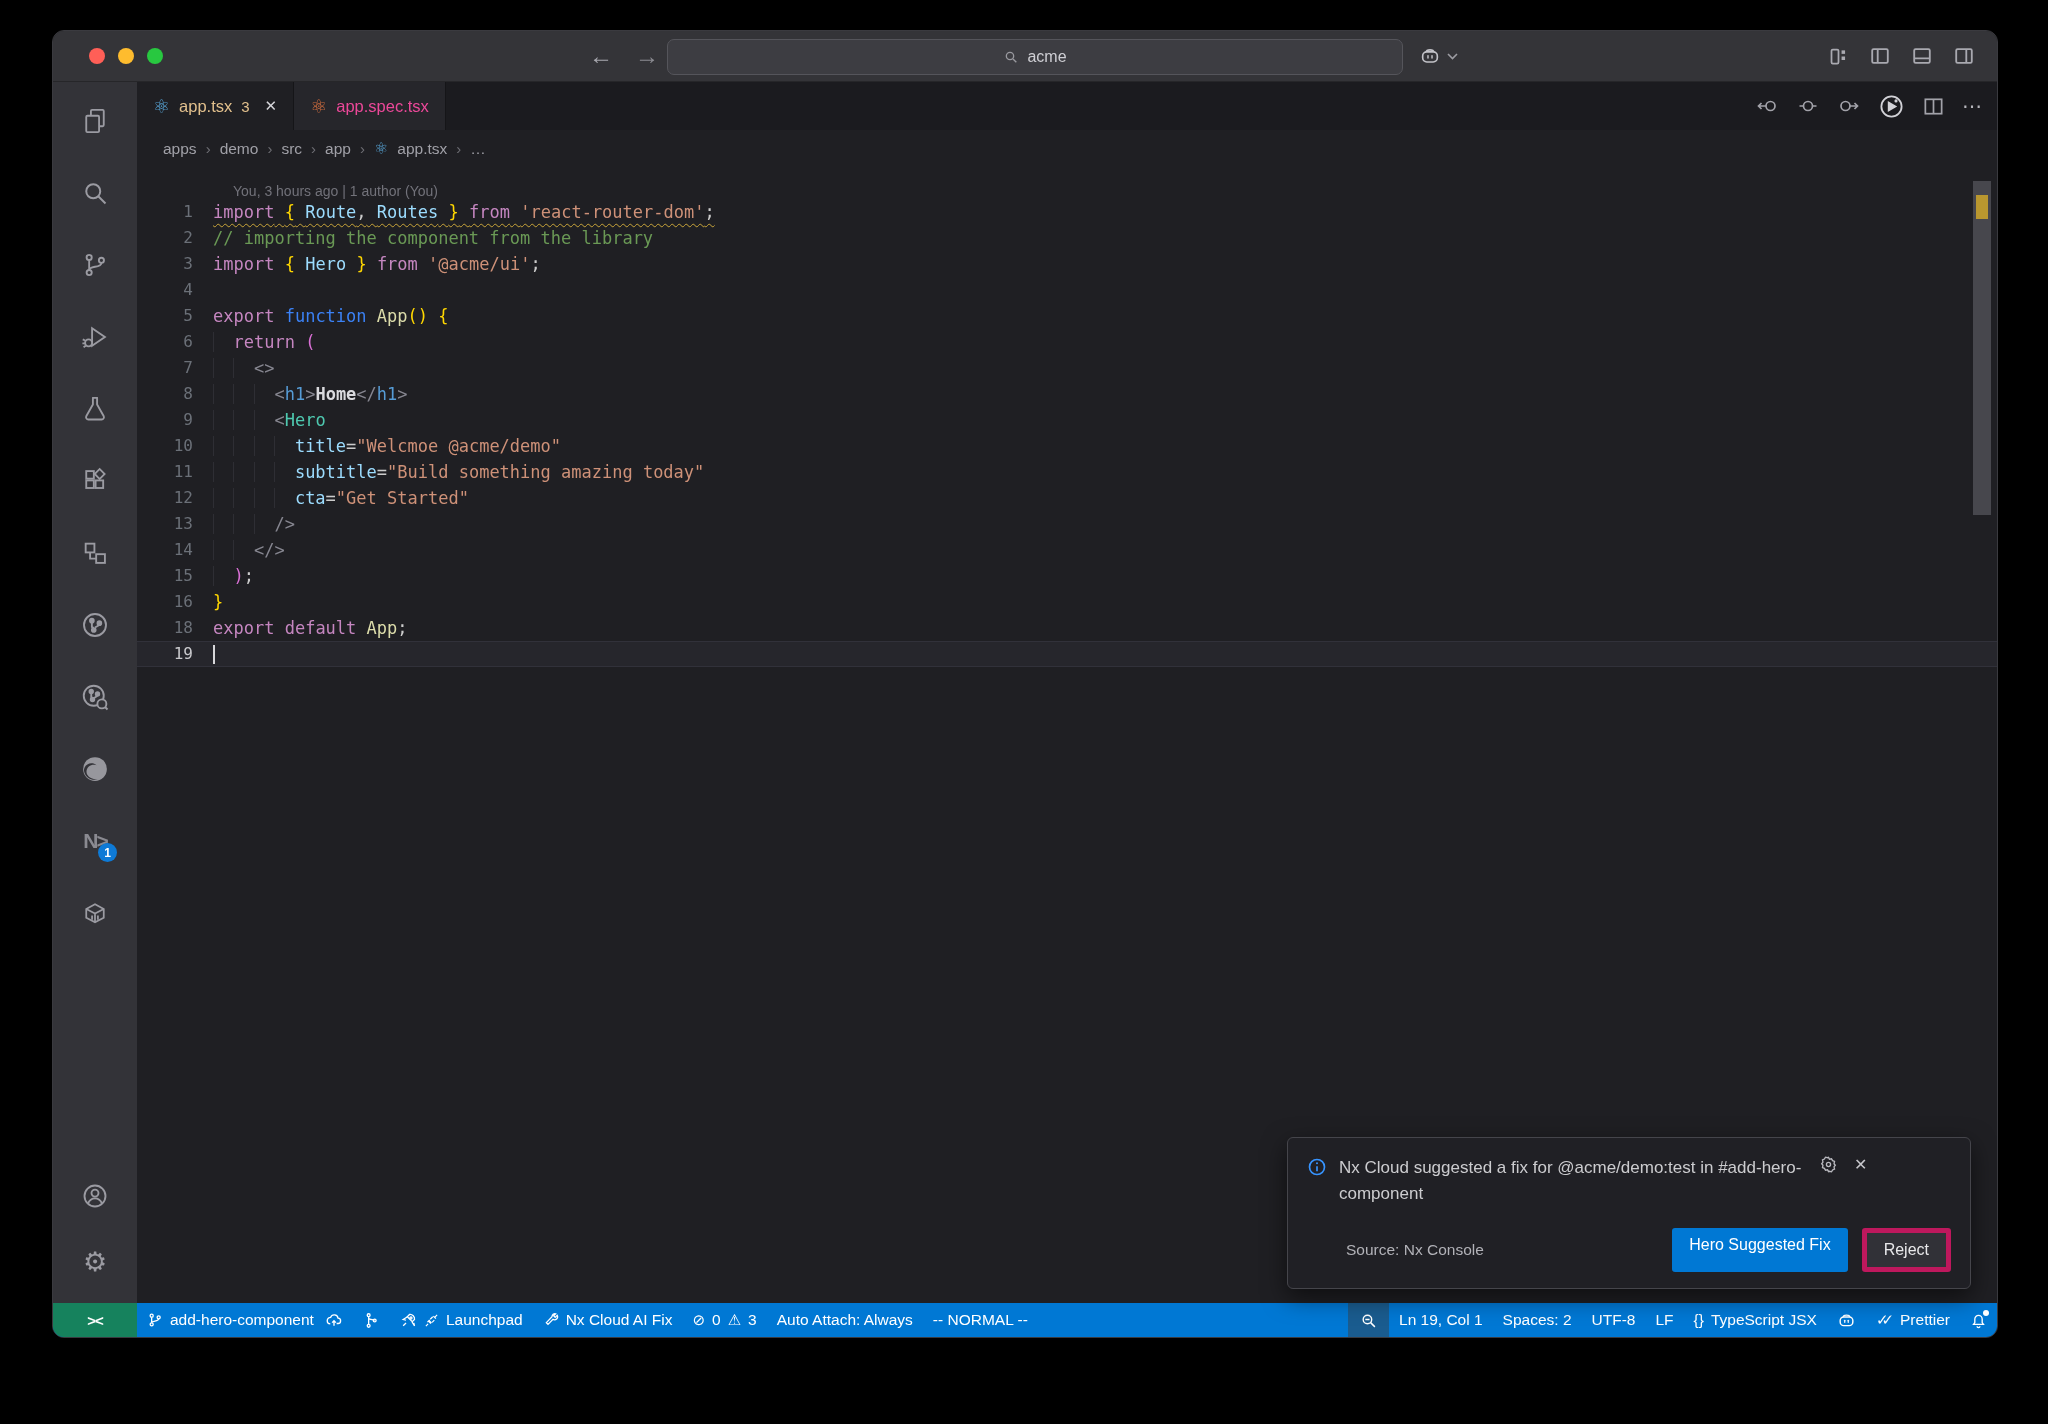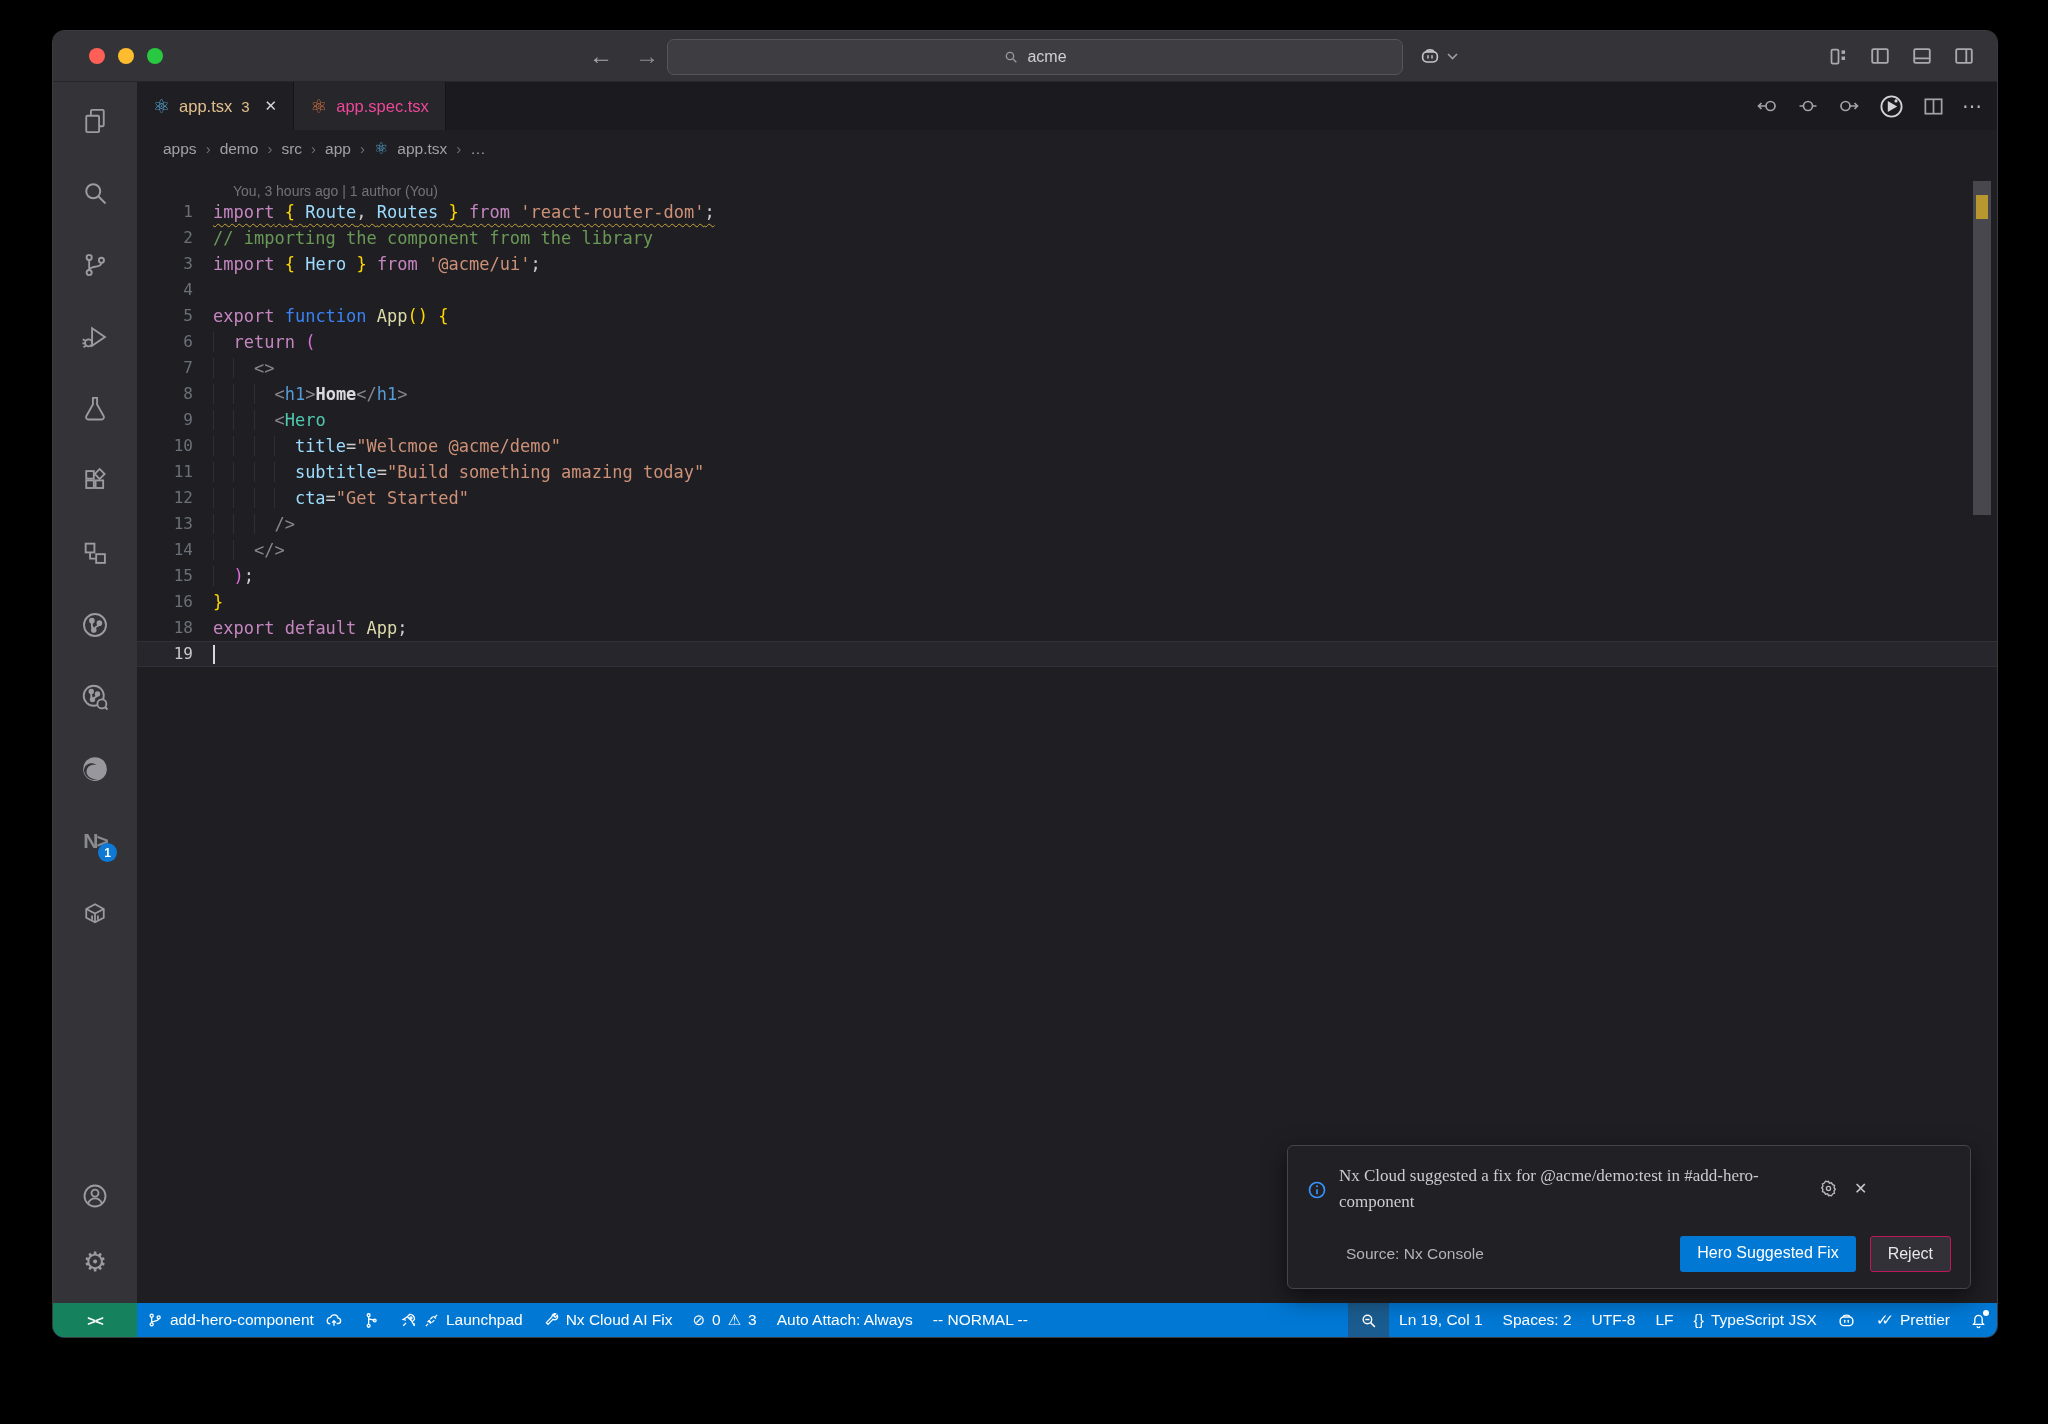--- a/index.html
+++ b/index.html
@@ -64,30 +64,30 @@
   .tk-kw{color:#C586C0}.tk-kw2{color:#3b82f6}.tk-vr{color:#9CDCFE}.tk-fn{color:#DCDCAA}
   .tk-b1{color:#FFD700}.tk-b2{color:#DA70D6}.tk-pn{color:#CCCCCC}.tk-st{color:#CE9178}
   .tk-cm{color:#6A9955}.tk-tg{color:#569CD6}.tk-cp{color:#4EC9B0}.tk-tp{color:#868690}
   .tk-tx{color:#dadade;font-weight:bold}.tk-at{color:#9CDCFE}
   .tk-ws{background:repeating-linear-gradient(to right,#2e2e34 0,#2e2e34 1px,transparent 1px,transparent 20.4px);}
   .scroll-thumb{position:absolute;right:6px;top:14px;width:18px;height:334px;background:#47474d;}
   .ruler-warn{position:absolute;right:9px;top:28px;width:12px;height:24px;background:#b9972f;}
   
   .toast{position:absolute;right:26px;bottom:48px;width:644px;background:#202025;border:1px solid #45454b;
     border-radius:6px;box-shadow:0 8px 24px rgba(0,0,0,.55);padding:17px 19px 16px 19px;z-index:5;}
-  .toast-top{display:flex;align-items:center;font-family:Liberation Serif, serif;}
+  .toast-top{display:flex;align-items:flex-start;}
   .toast-msg{flex:1;color:#cccccf;font-size:17px;line-height:1.5;margin-left:12px;max-width:470px;}
   .toast-icons{display:flex;gap:16px;color:#b9b9bf;margin-left:10px;}
   .toast-close{font-size:16px;color:#c6c6cb;}
   .toast-bottom{display:flex;align-items:center;margin-top:22px;margin-left:39px;}
   .toast-src{color:#b2b2b8;font-size:15.5px;}
   .toast-btns{margin-left:auto;display:flex;gap:14px;}
   .btn{font-size:16px;padding:8px 17px;border-radius:3px;cursor:pointer;}
   .btn-primary{background:#0078d4;color:#fff;}
-  .btn-secondary{background:#313137;color:#e8e8ea;border:1px solid #be185d;}
+  .btn-secondary{background:#313137;color:#e8e8ea;border:5px solid #be185d;}
   
   .statusbar{height:34px;flex:0 0 34px;background:#0078d4;display:flex;align-items:stretch;color:#fff;font-size:15.5px;}
   .sb-remote{width:84px;flex:0 0 84px;background:#16825d;display:flex;align-items:center;justify-content:center;
     font-weight:bold;letter-spacing:-1px;font-size:15px;}
   .sb-item{display:flex;align-items:center;gap:7px;padding:0 10px;white-space:nowrap;cursor:pointer;}
   .sb-left{display:flex;align-items:stretch;}
   .sb-right{margin-left:auto;display:flex;align-items:stretch;}
   .sb-zoom{background:#1a5c8f;padding:0 12px;}
   .glyph{font-size:15px;}
   .dbl-check{letter-spacing:-7px;margin-right:6px;font-size:15px;}

